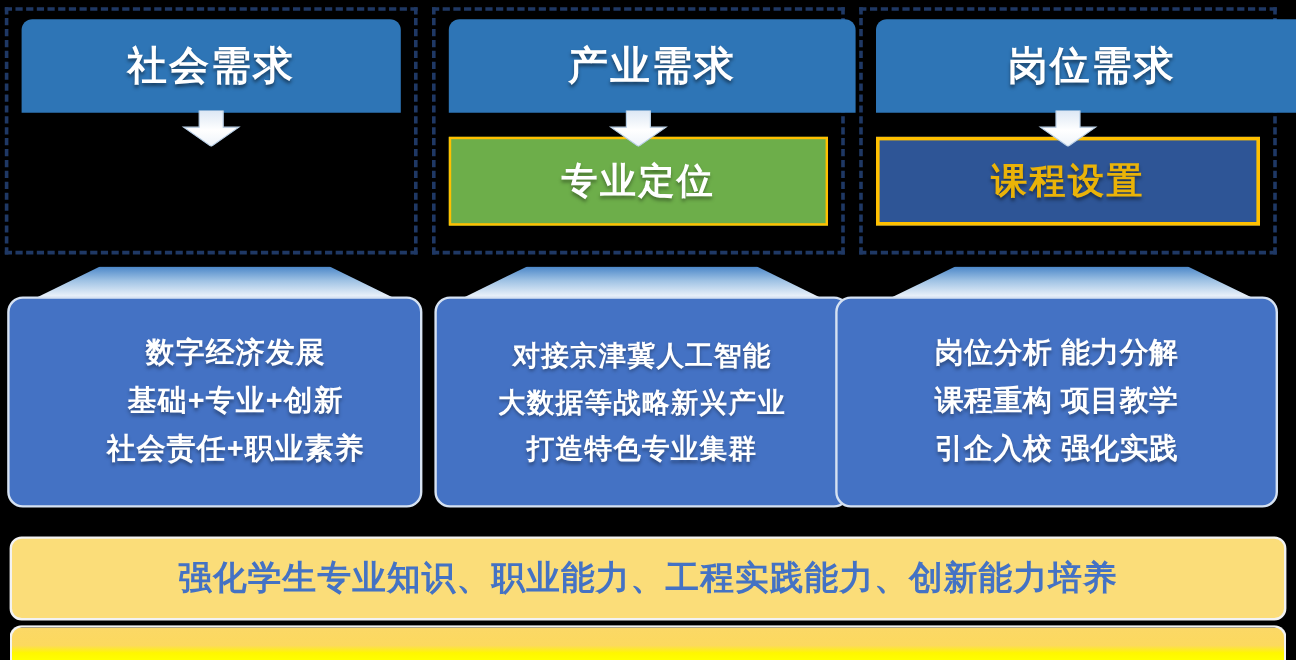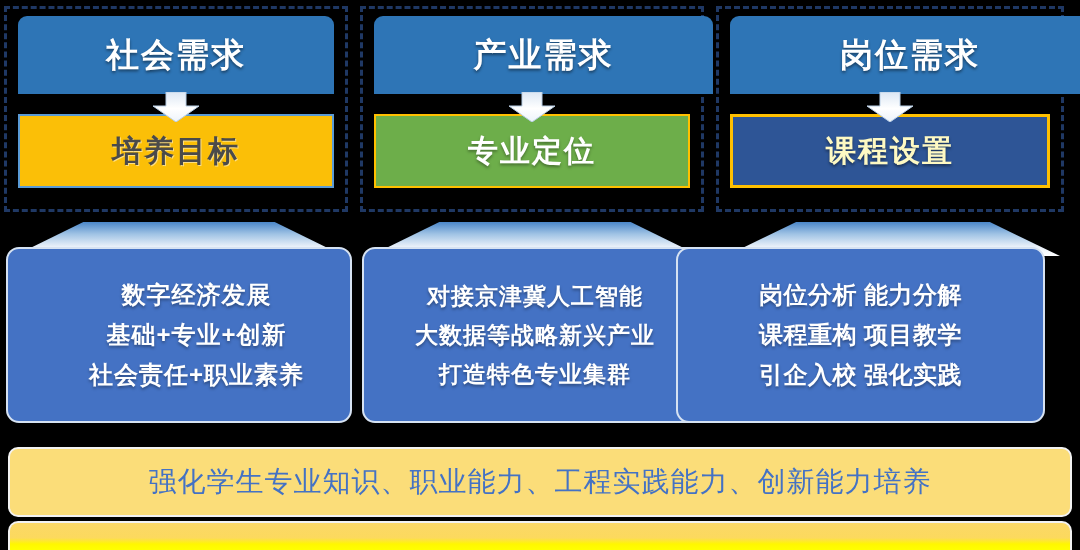--- a/index.html
+++ b/index.html
@@ -87,21 +87,21 @@
   .res-box.c2 { left: 730px; width: 320px; background: #2E5596; border: 3px solid #FFC000; }
 
   .res-box .label {
     font-size: 30px;
     font-weight: bold;
     letter-spacing: 2px;
     font-family: "Liberation Serif", "DejaVu Serif", serif;
   }
   .res-box.c0 .label { color: #4A4A4A; text-shadow: 1px 1px 0 rgba(255,255,255,0.5); }
   .res-box.c1 .label { color: #FFFFFF; text-shadow: 0 2px 3px rgba(0,0,0,0.35); }
-  .res-box.c2 .label { color: #fef9c3; text-shadow: 0 2px 3px rgba(0,0,0,0.45); }
+  .res-box.c2 .label { color: #eab308; text-shadow: 0 2px 3px rgba(0,0,0,0.45); }
 
   
   .lid {
     position: absolute;
     top: 222px;
     height: 34px;
     background: linear-gradient(to bottom, #4A86C8 0%, #9FC2E4 35%, #E8F0F9 72%, #FFFFFF 100%);
     z-index: 1;
   }
   .lid.c0 { left: 14px;  width: 330px; clip-path: polygon(21% 0%, 79% 0%, 100% 100%, 0% 100%); }
@@ -118,21 +118,21 @@
     border: 2px solid #D6E2F2;
     box-sizing: border-box;
     display: flex;
     flex-direction: column;
     align-items: center;
     justify-content: center;
     z-index: 3;
   }
   .panel.c0 { left: 6px;   width: 346px; padding-left: 35px; }
   .panel.c1 { left: 362px; width: 346px; }
-  .panel.c2 { left: 676px; width: 369px; }
+  .panel.c2 { left: 696px; width: 369px; }
 
   .panel .line {
     font-size: 24px;
     font-weight: bold;
     color: #FFFFFF;
     line-height: 1.0;
     margin: 8px 0;
     letter-spacing: 1px;
     text-shadow: 0 2px 3px rgba(0,0,0,0.35);
     white-space: nowrap;
@@ -152,21 +152,21 @@
     border-radius: 10px;
     border: 2px solid #F2F2F2;
     box-sizing: border-box;
     display: flex;
     align-items: center;
     justify-content: center;
     z-index: 3;
   }
   .banner-main .label {
     font-size: 28px;
-    font-weight: normal;
+    font-weight: bold;
     color: #4472C4;
     letter-spacing: 1px;
     white-space: nowrap;
     font-family: "Liberation Sans", "DejaVu Sans", sans-serif;
   }
 
   .banner-second {
     position: absolute;
     left: 8px;
     top: 521px;
@@ -197,23 +197,20 @@
         <linearGradient id="arrGrad0" x1="0" y1="0" x2="0" y2="1">
           <stop offset="0%" stop-color="#DCE7F4"></stop>
           <stop offset="55%" stop-color="#FFFFFF"></stop>
           <stop offset="100%" stop-color="#EDF3FA"></stop>
         </linearGradient>
       </defs>
       <polygon points="17,0 37,0 37,14 50,14 27,30 4,14 17,14" fill="url(#arrGrad0)" stroke="#B9CFE6" stroke-width="1"></polygon>
     </svg>
   </div>
 
-  <div class="res-box c0">
-    <span class="label">培养目标</span>
-  </div>
 
   <div class="lid c0"></div>
 
   <div class="panel c0">
     <div class="line">数字经济发展</div>
     <div class="line">基础+专业+创新</div>
     <div class="line">社会责任+职业素养</div>
   </div>
 
   <div class="col-frame c1"></div>

